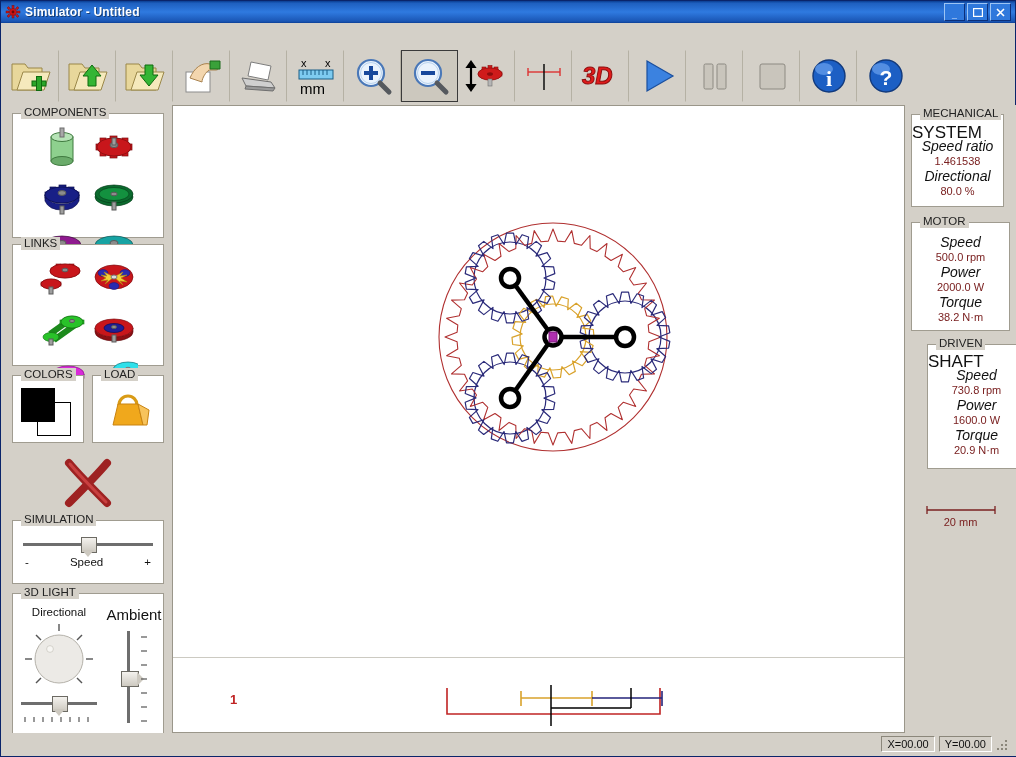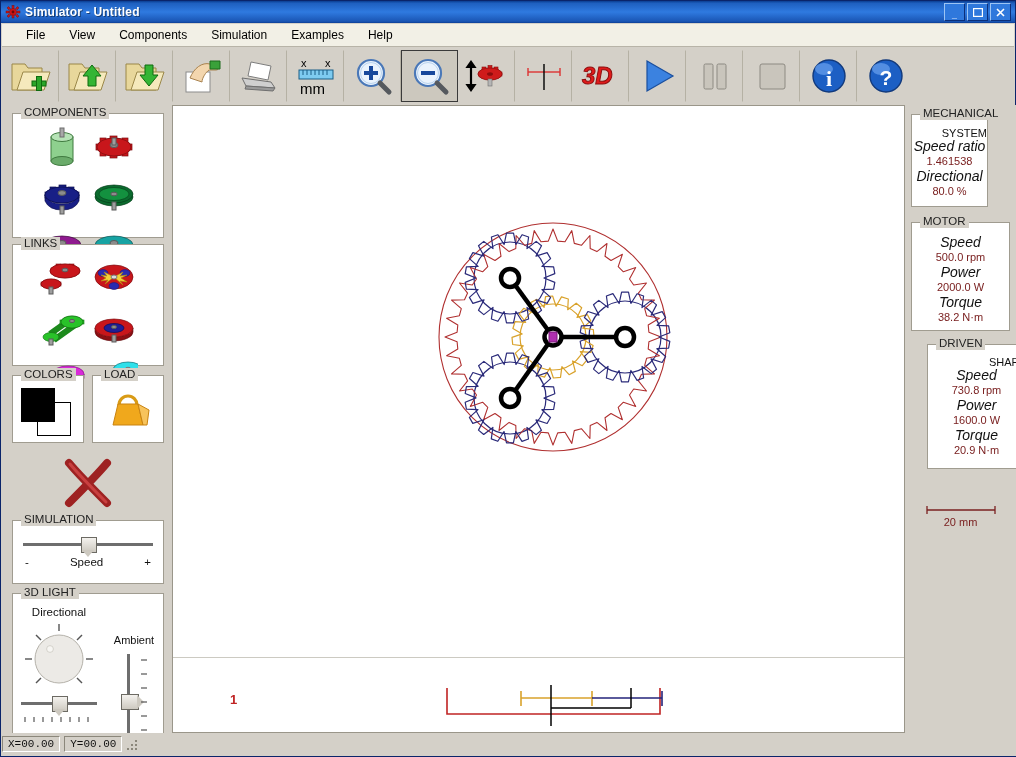--- a/index.html
+++ b/index.html
@@ -68,27 +68,27 @@
   .slider-knob{position:absolute;width:14px;height:14px;top:-6px;
                background:linear-gradient(180deg,#f4f2ee,#cdc9c0);
                border:1px solid #6c6a63;}
   .slider-knob:after{content:"";position:absolute;left:0px;top:12px;
                width:0;height:0;border-left:6px solid transparent;border-right:6px solid transparent;
                border-top:7px solid #cdc9c0;}
   .sim-labels{display:flex;justify-content:space-between;padding:10px 12px 0 12px;
               font-size:11.5px;color:#111;}
 
   
-  .r-title{font-size:11px;color:#111;text-align:right;line-height:12px;}
+  .r-title{font-size:17px;color:#111;text-align:left;line-height:12px;}
   .r-label{font-size:14px;font-style:italic;color:#111;text-align:center;line-height:15px;}
   .r-value{font-size:11px;color:#7a2020;text-align:center;line-height:15px;}
 
   
   .statusbar{position:absolute;left:1px;bottom:1px;width:1012px;height:22px;background:#d4d0c8;
-             display:flex;align-items:center;font-family:Liberation Mono, monospace;}
+             display:flex;align-items:center;justify-content:flex-end;}
   .sb-field{border:1px solid #fff;border-top-color:#8b877b;border-left-color:#8b877b;
             background:#d4d0c8;font-size:11px;color:#111;padding:1px 5px;margin-right:4px;}
   .sb-grip{width:14px;height:14px;margin-right:4px;position:relative;}
 </style>
 </head>
 <body>
 
 <div class="app">
 
   <div class="titlebar">
@@ -119,28 +119,20 @@
           </svg>
       </span>
       <span class="tb-btn">
         <svg width="9" height="9">
             <path d="M1 1 L8 8 M8 1 L1 8" stroke="#fff" stroke-width="1.6" fill="none"></path>
           </svg>
       </span>
     </span>
   </div>
 
-  <div class="menubar">
-    <span class="menu-item">File</span>
-    <span class="menu-item">View</span>
-    <span class="menu-item">Components</span>
-    <span class="menu-item">Simulation</span>
-    <span class="menu-item">Examples</span>
-    <span class="menu-item">Help</span>
-  </div>
 
   <div class="toolbar">
 
     <div class="tbtn">
       <span>
       <svg width="44" height="40" viewBox="0 0 44 40">
         <path d="M3 34 L3 8 L16 8 L19 12 L33 12 L33 34 Z" fill="#e8d79b" stroke="#9a8748" stroke-width="1"></path>
         <path d="M8 34 L14 16 L41 16 L35 34 Z" fill="#f5e9bc" stroke="#9a8748" stroke-width="1"></path>
         <g fill="#2aa52a" stroke="#0f6b0f" stroke-width="1">
           <rect x="23" y="25" width="14" height="5"></rect>
@@ -575,21 +567,21 @@
                   <path d="M33 2 v5"></path>
                 <path d="M42 2 v5"></path>
                   <path d="M51 2 v5"></path>
                   <path d="M60 2 v5"></path>
                   <path d="M69 2 v5"></path>
               </g>
             </svg>
           </div>
         </div>
         <div style="width:58px;text-align:center;">
-          <div style="font-size:11px;color:#111;margin-top:28px;">Ambient</div>
+          <div style="font-size:15px;color:#111;">Ambient</div>
           <div style="position:relative;height:100px;margin-top:4px;">
             <div style="position:absolute;left:22px;top:4px;width:3px;height:92px;background:#6e6e6e;"></div>
             <div style="position:absolute;left:16px;top:44px;width:16px;height:14px;
                         background:linear-gradient(180deg,#f4f2ee,#cdc9c0);border:1px solid #6c6a63;">
               <span style="position:absolute;left:15px;top:0px;width:0;height:0;
                            border-top:7px solid transparent;border-bottom:7px solid transparent;
                            border-left:7px solid #cdc9c0;"></span>
             </div>
             <svg width="18" height="96" style="position:absolute;left:34px;top:4px;">
               <g stroke="#555" stroke-width="1.2">
@@ -682,21 +674,21 @@
           <path d="M378 27 L378 68"></path>
           <path d="M378 50 L458 50"></path>
           <path d="M458 30 L458 50"></path>
         </g>
       </svg>
     </div>
   </div>
 
   <div class="right-panel">
 
-    <div class="gbox" style="position:absolute;left:6px;top:9px;width:77px;height:93px;">
+    <div class="gbox" style="position:absolute;left:6px;top:9px;width:93px;height:93px;">
       <span class="gbox-title">MECHANICAL</span>
       <div style="padding-top:12px;">
         <div class="r-title">SYSTEM</div>
         <div class="r-label">Speed ratio</div>
         <div class="r-value">1.461538</div>
         <div class="r-label">Directional</div>
         <div class="r-value">80.0 %</div>
       </div>
     </div>
 

